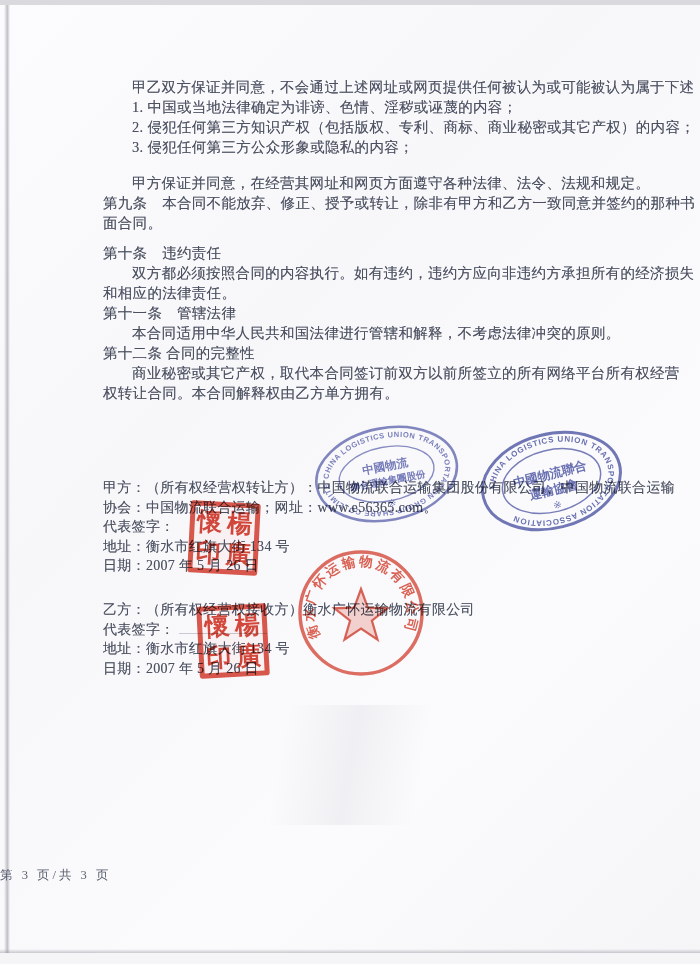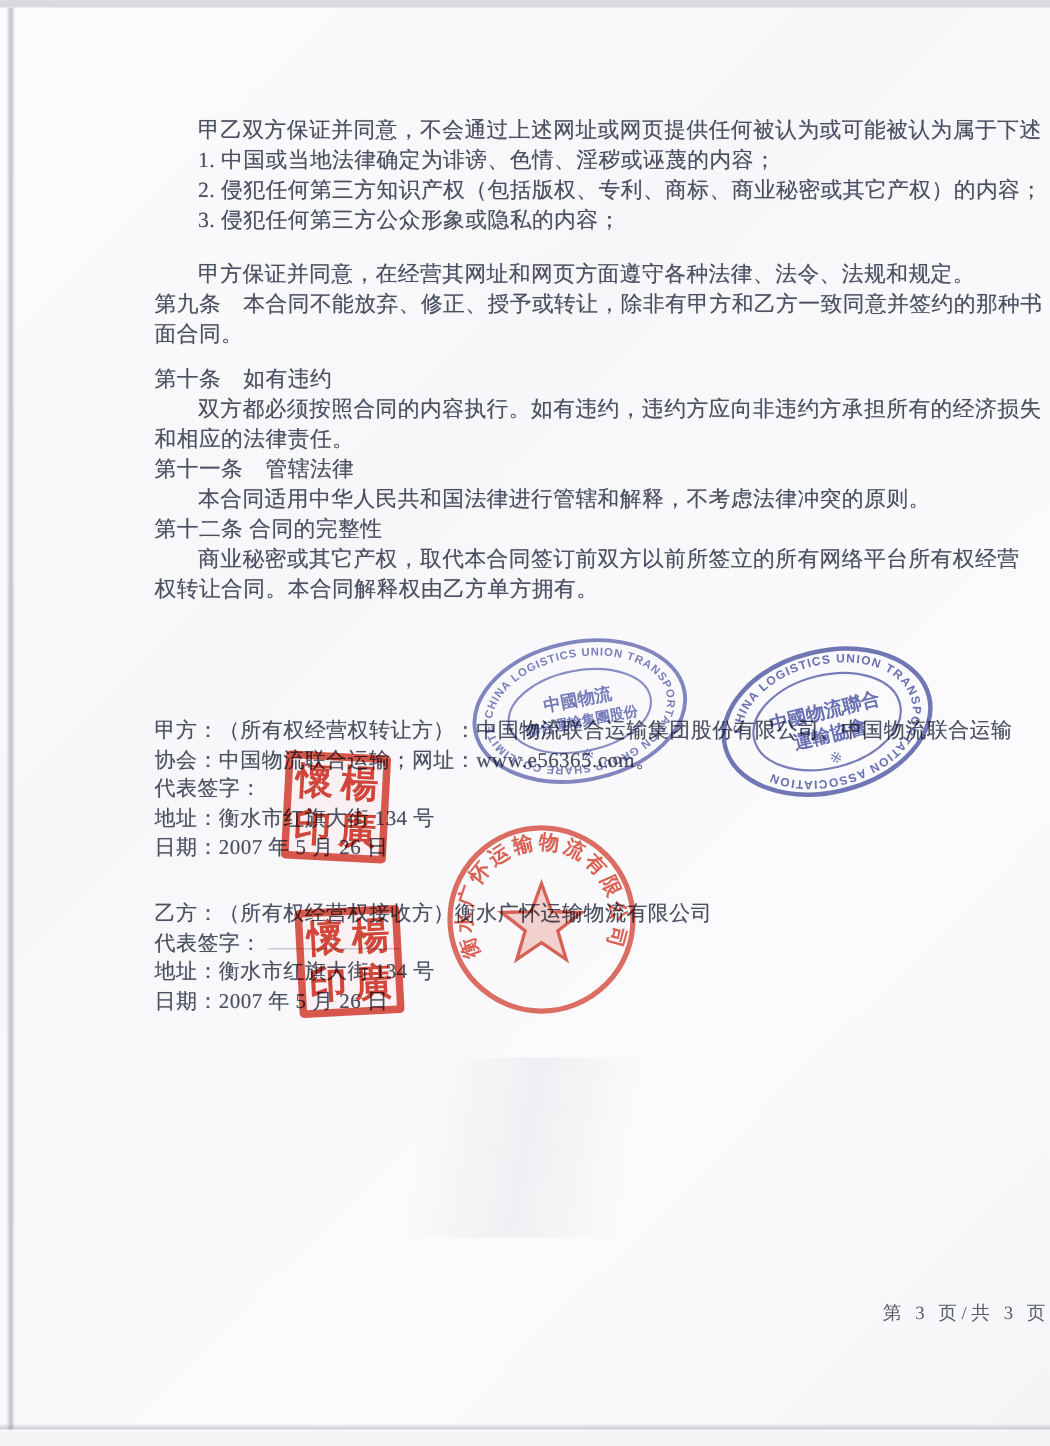--- a/index.html
+++ b/index.html
@@ -23,21 +23,21 @@
   .line { white-space:nowrap; }
   .indent { text-indent:29px; }
   .sp16 { height:16px; } .sp10 { height:10px; }
 
   .party { position:absolute; left:103px; width:520px; font-size:14px; line-height:19.5px;
     color:#4c5161; letter-spacing:0.3px; text-shadow:0 0 0.5px rgba(76,81,97,0.5); }
   #party-a { top:473px; } #party-b { top:595px; }
   .sig-line { display:inline-block; width:88px; height:12px; margin-left:4px;
     border-bottom:1px solid #c9cbd2; }
 
-  .footer { position:absolute; left:0; right:0; top:862px; text-align:right;
+  .footer { position:absolute; left:0; right:0; top:862px; text-align:left;
     font-size:12.5px; color:#565c6c; letter-spacing:3px; }
 
   .stamp { position:absolute; mix-blend-mode:multiply; }
   #stamp-group   { left:312px; top:420px; transform:rotate(-11deg); opacity:0.92; }
   #stamp-assoc   { left:478px; top:426px; transform:rotate(-14deg); opacity:0.95; }
   #stamp-company { left:297px; top:544px; opacity:0.92; }
   #seal-a { left:189px; top:497px; transform:rotate(3deg); }
   #seal-b { left:198px; top:600px; transform:rotate(-3deg); }
 
   .seal { width:60px; height:62px; border:5px solid rgba(213,55,40,0.82); border-radius:3px;
@@ -60,21 +60,21 @@
   <div class="textblock">
     <div class="line indent">甲乙双方保证并同意，不会通过上述网址或网页提供任何被认为或可能被认为属于下述</div>
     <div class="line indent">1. 中国或当地法律确定为诽谤、色情、淫秽或诬蔑的内容；</div>
     <div class="line indent">2. 侵犯任何第三方知识产权（包括版权、专利、商标、商业秘密或其它产权）的内容；</div>
     <div class="line indent">3. 侵犯任何第三方公众形象或隐私的内容；</div>
     <div class="sp16"></div>
     <div class="line indent">甲方保证并同意，在经营其网址和网页方面遵守各种法律、法令、法规和规定。</div>
     <div class="line">第九条　本合同不能放弃、修正、授予或转让，除非有甲方和乙方一致同意并签约的那种书</div>
     <div class="line">面合同。</div>
     <div class="sp10"></div>
-    <div class="line">第十条　如有违约</div>
+    <div class="line">第十条　违约责任</div>
     <div class="line indent">双方都必须按照合同的内容执行。如有违约，违约方应向非违约方承担所有的经济损失</div>
     <div class="line">和相应的法律责任。</div>
     <div class="line">第十一条　管辖法律</div>
     <div class="line indent">本合同适用中华人民共和国法律进行管辖和解释，不考虑法律冲突的原则。</div>
     <div class="line">第十二条 合同的完整性</div>
     <div class="line indent">商业秘密或其它产权，取代本合同签订前双方以前所签立的所有网络平台所有权经营</div>
     <div class="line">权转让合同。本合同解释权由乙方单方拥有。</div>
   </div>
 
   <div class="party" id="party-a">

